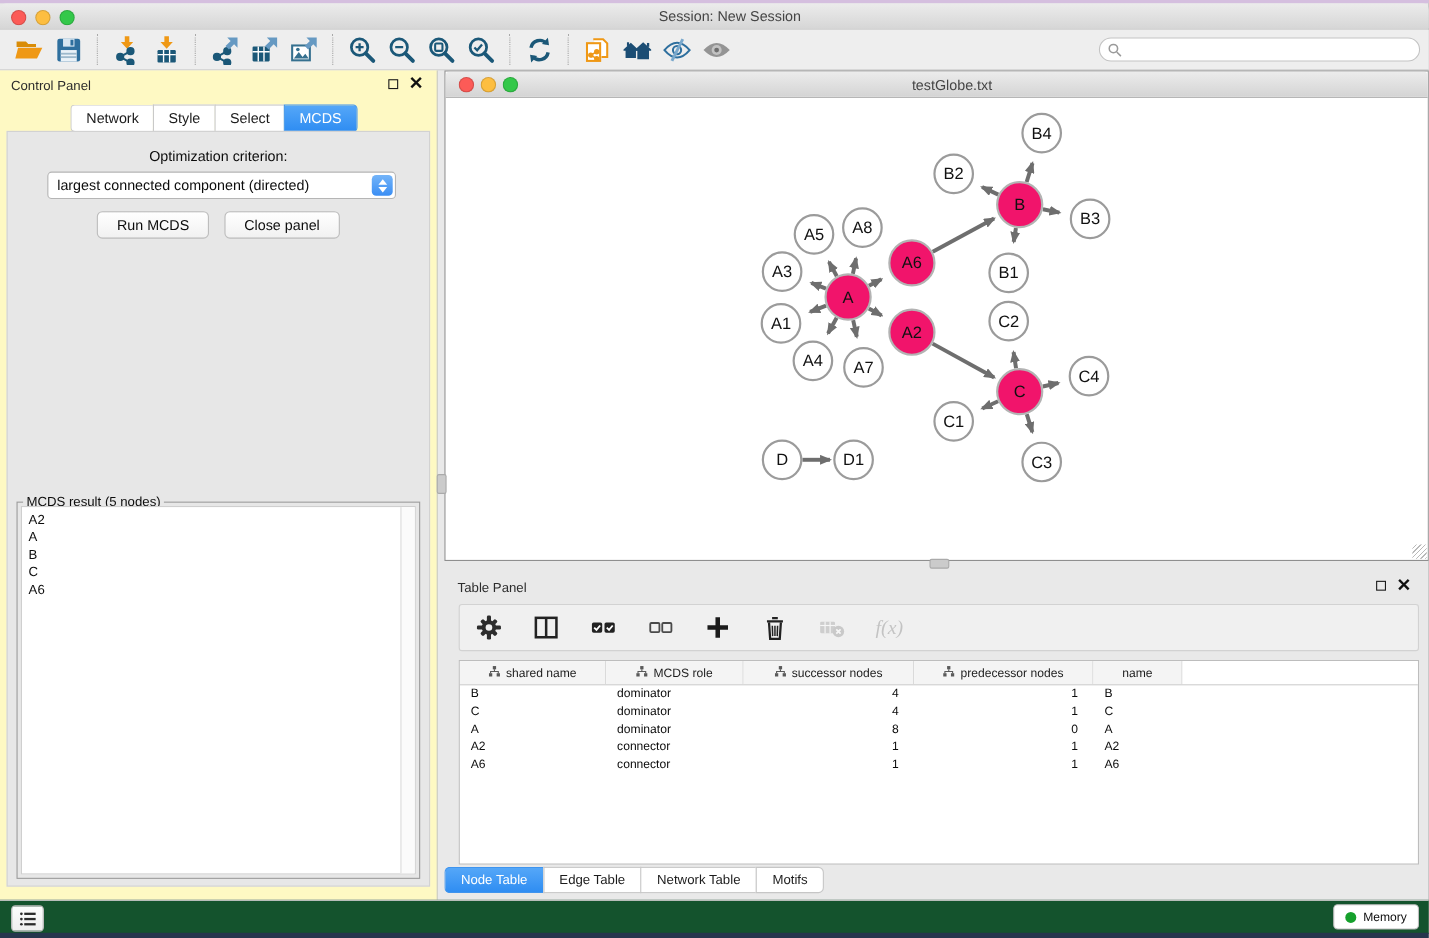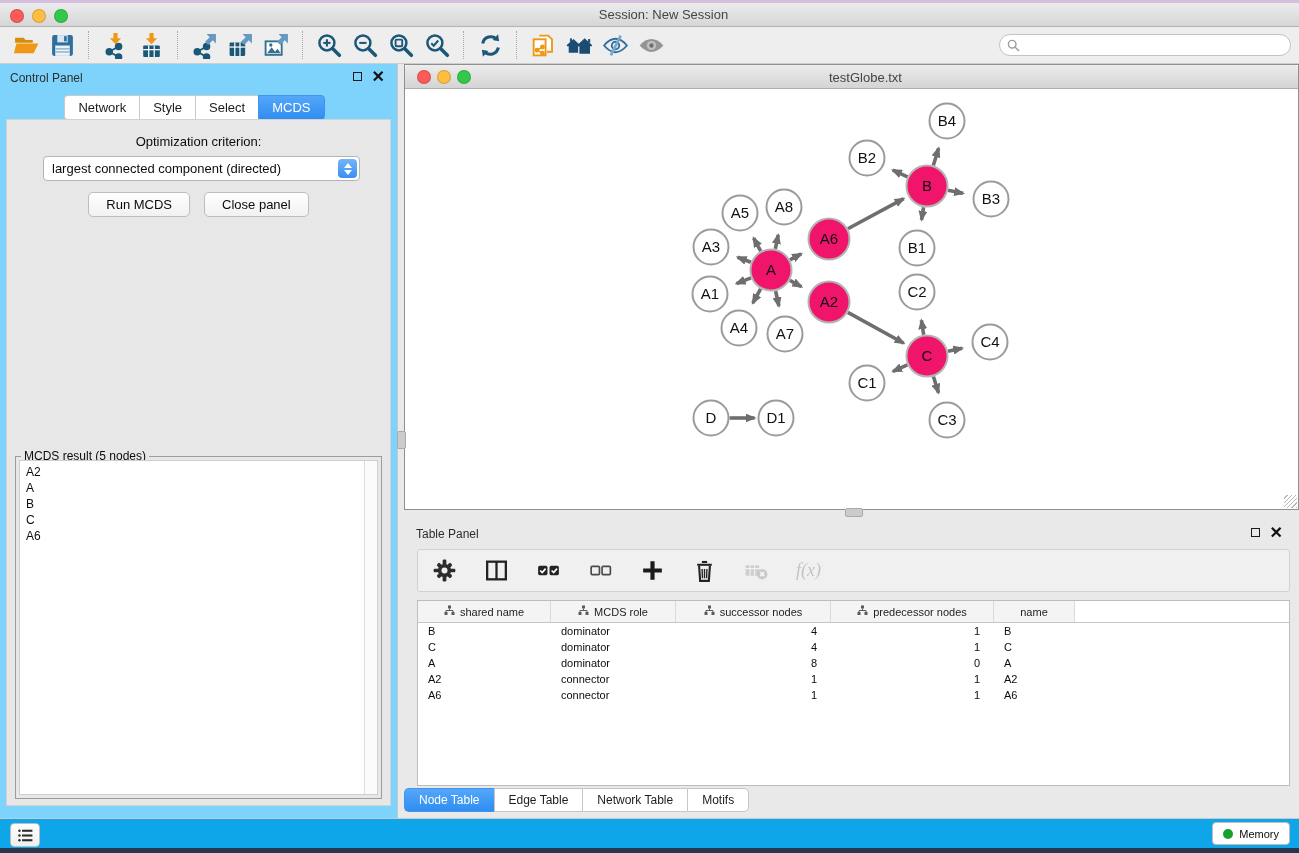--- a/index.html
+++ b/index.html
@@ -18,21 +18,21 @@
   
   .toolbar{position:absolute;top:27px;left:0;right:0;height:37px;background:#eeeeee;
     border-bottom:1px solid #cdcdcd;display:flex;align-items:center;padding:0 8px;box-sizing:border-box;}
   .tb-btn{width:36px;height:30px;display:flex;align-items:center;justify-content:center;flex:0 0 auto;}
   .tb-sep{width:0;height:28px;border-left:1px dotted #a8a8a8;margin:0 8px;flex:0 0 auto;}
   .search-box{margin-left:auto;width:292px;height:22px;background:#fff;border:1px solid #c3c3c3;
     border-radius:12px;display:flex;align-items:center;padding:0 7px;box-sizing:border-box;}
   .search-box input{border:none;outline:none;flex:1;font-size:12px;background:transparent;margin-left:5px;
     font-family:"Liberation Sans",sans-serif;}
   
-  .control-panel{position:absolute;left:0;top:64px;width:398px;height:754px;background:#7dd3fc;
+  .control-panel{position:absolute;left:0;top:64px;width:398px;height:754px;background:#fef9c3;
     border-right:1px solid #c6c6c6;box-sizing:border-box;}
   .panel-title{position:absolute;top:7px;left:10px;font-size:12px;color:#2d2d2d;}
   .panel-controls{position:absolute;top:7px;right:12px;display:flex;gap:10px;align-items:center;}
   .float-glyph{width:9px;height:9px;border:1.5px solid #1a1a1a;box-sizing:border-box;}
   .close-glyph{font-size:16px;font-weight:bold;color:#111;line-height:11px;}
   .cp-tabs{position:absolute;top:31px;left:0;right:8px;display:flex;justify-content:center;}
   .cp-tab{font-size:13px;padding:4px 13px;background:#fff;border:1px solid #c9c9c9;border-right:none;color:#1c1c1c;}
   .cp-tab:first-child{border-radius:4px 0 0 4px;}
   .cp-tab:last-child{border-right:1px solid #c9c9c9;border-radius:0 4px 4px 0;}
   .cp-tab.selected{background:linear-gradient(#55a7f8,#2f8df2);color:#fff;border-color:#3f94ee;}
@@ -80,21 +80,21 @@
   .th-filler{flex:1 1 auto;background:#fff;}
   .tp-row{display:flex;height:16px;align-items:center;font-size:11px;color:#0c0c0c;}
   .td-cell{box-sizing:border-box;padding:0 10px;flex:0 0 auto;white-space:nowrap;}
   .td-cell.right{text-align:right;padding-right:14px;}
   .tp-tabs{position:absolute;top:268px;left:0;right:0;display:flex;}
   .tp-tab{font-size:12px;padding:4px 14px;background:#fff;border:1px solid #c6c6c6;border-right:none;color:#1c1c1c;}
   .tp-tab:first-child{border-radius:5px 0 0 5px;}
   .tp-tab:last-child{border-right:1px solid #c6c6c6;border-radius:0 5px 5px 0;}
   .tp-tab.selected{background:linear-gradient(#55a7f8,#2f8df2);color:#fff;border-color:#3f94ee;}
   
-  .status-bar{position:absolute;left:0;right:0;top:818px;height:30px;background:#0ea5e9;border-top:1px solid #c9c9c9;}
+  .status-bar{position:absolute;left:0;right:0;top:818px;height:30px;background:#14532d;border-top:1px solid #c9c9c9;}
   .menu-btn{position:absolute;left:10px;top:4px;width:28px;height:22px;background:linear-gradient(#fdfdfd,#efefef);
     border:1px solid #bcbcbc;border-radius:4px;display:flex;align-items:center;justify-content:center;}
   .memory-btn{position:absolute;right:9px;top:3px;height:23px;background:#fff;border:1px solid #bdbdbd;
     border-radius:4px;display:flex;align-items:center;gap:6px;padding:0 10px;font-size:11px;color:#0c0c0c;box-sizing:border-box;}
   .memory-dot{width:10px;height:10px;border-radius:50%;background:#16a02c;}
 </style>
 </head>
 <body>
 
 <div id="app">

